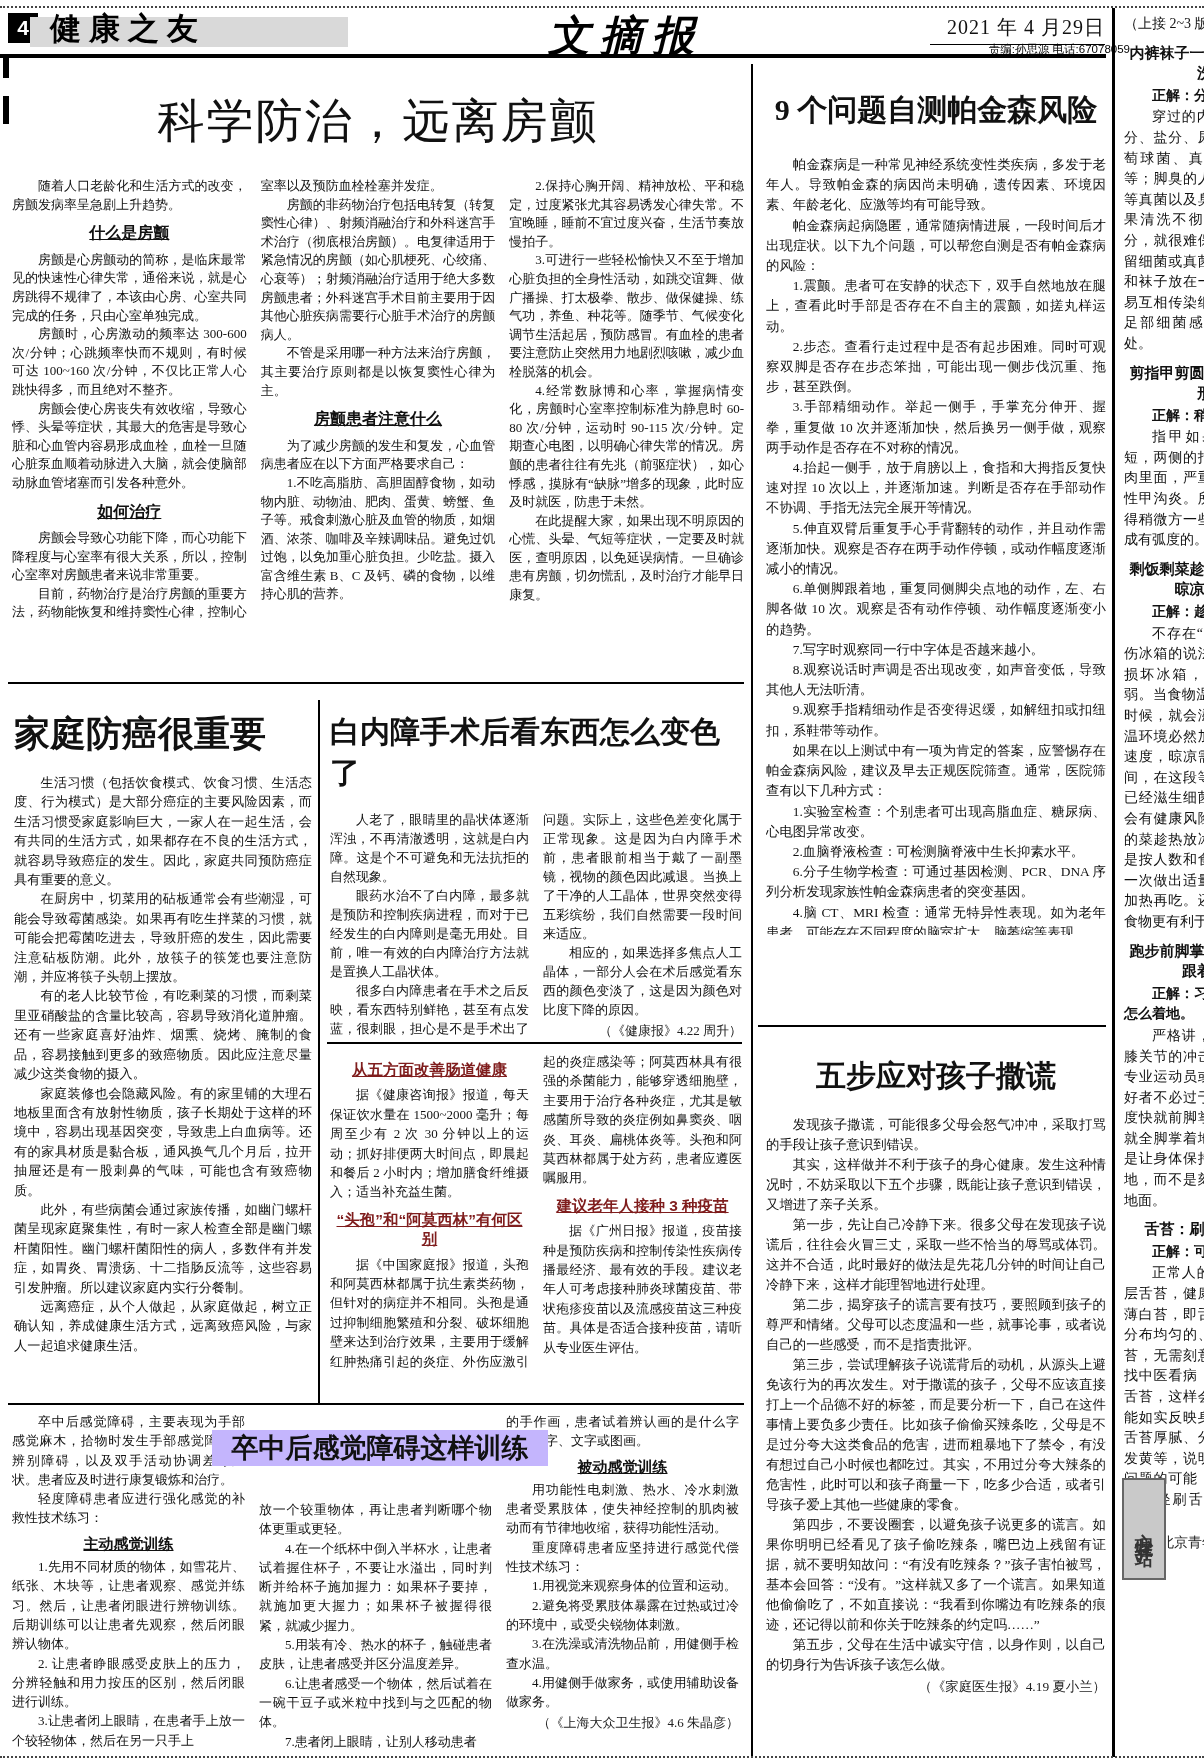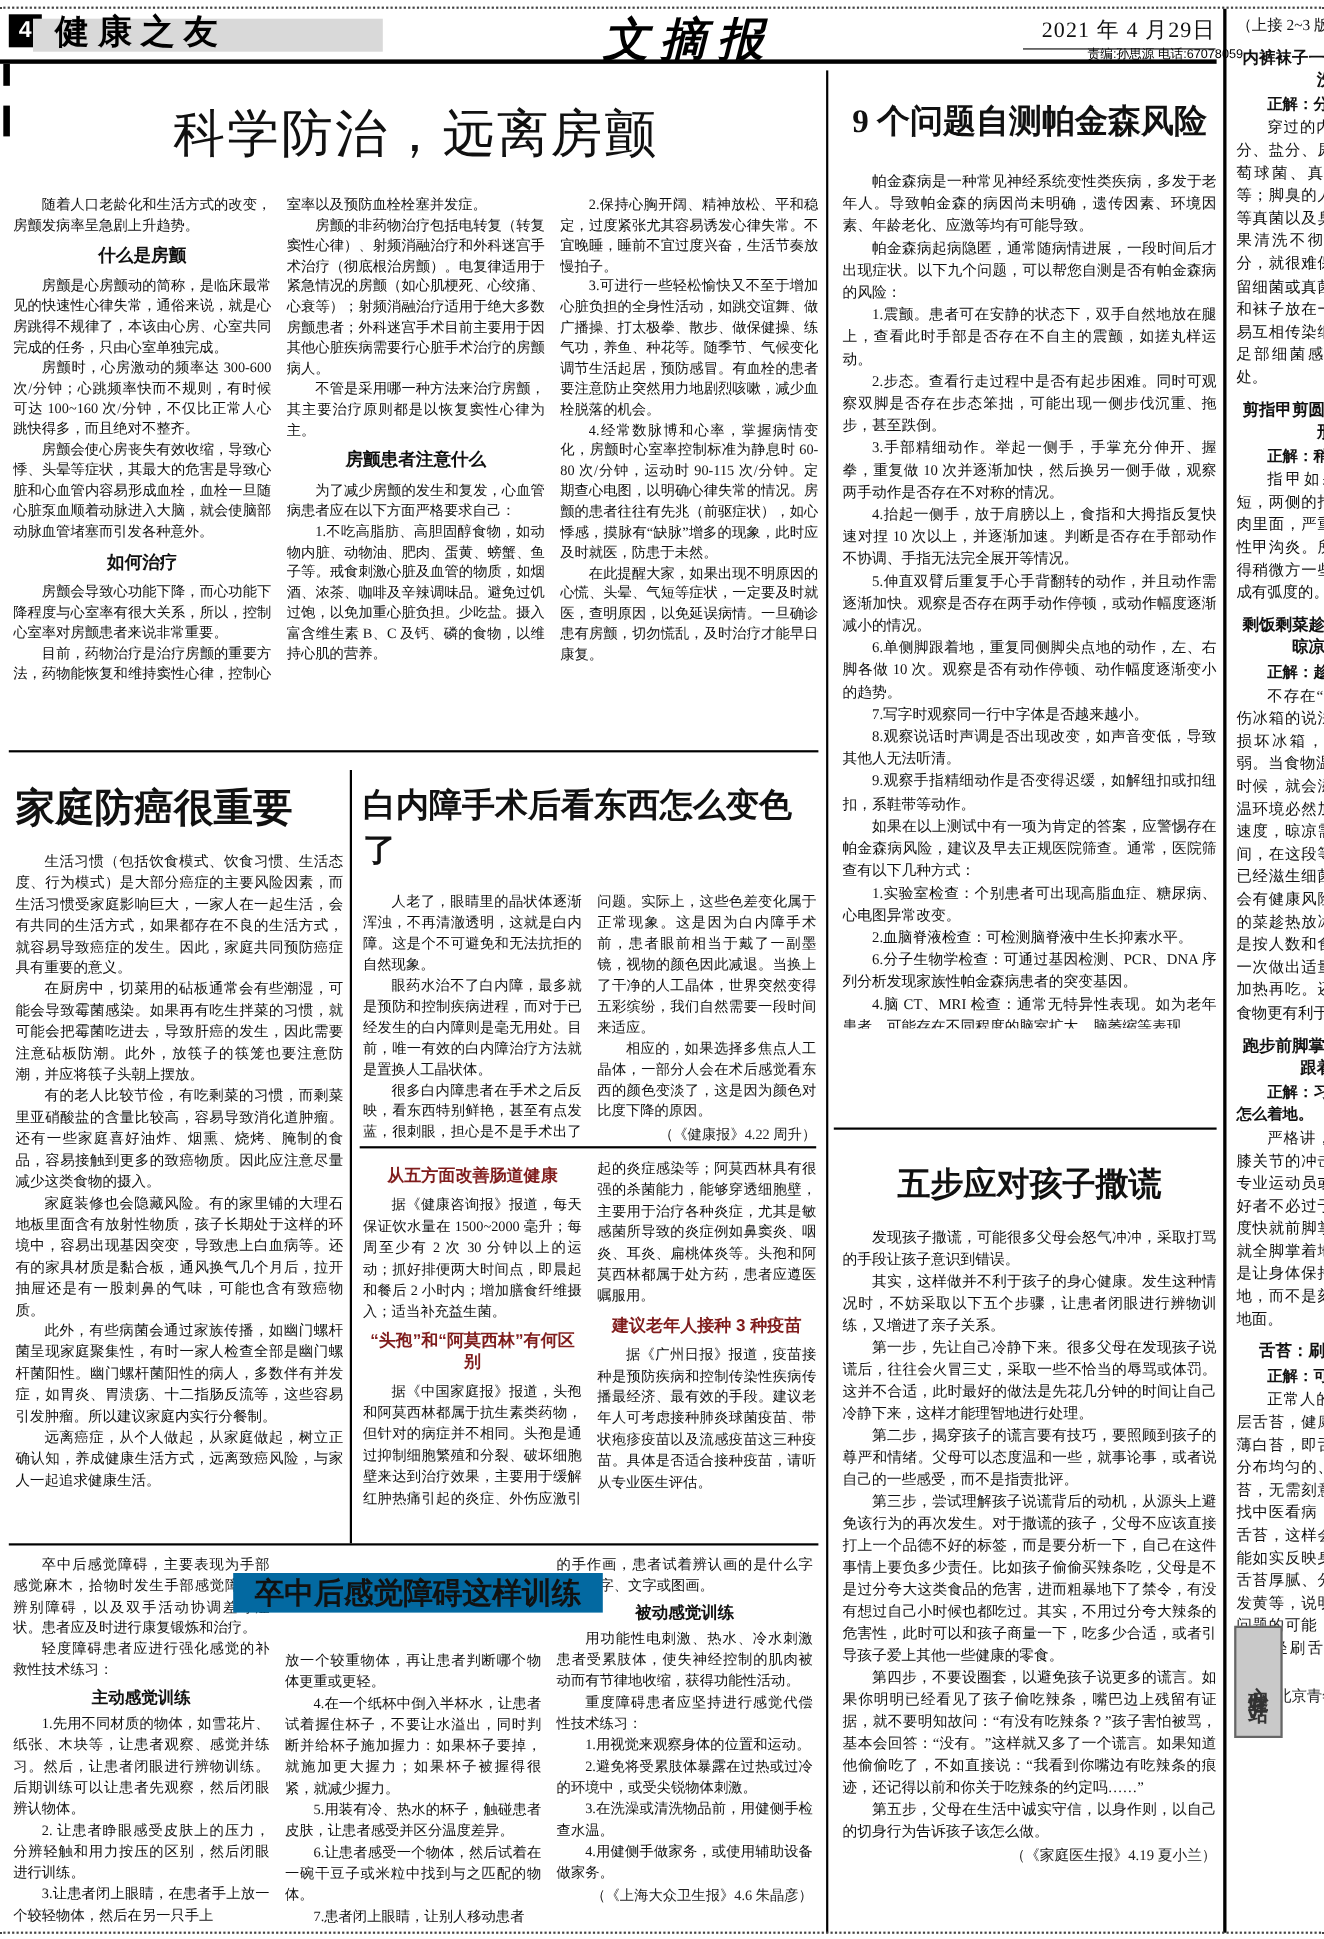--- a/index.html
+++ b/index.html
@@ -20,21 +20,21 @@
   .dateline{position:absolute;left:930px;top:14px;width:175px;text-align:right;font-size:20px;
             border-bottom:1.5px solid #000;padding-bottom:3px;letter-spacing:1px;}
   .editorline{position:absolute;left:930px;top:42px;width:200px;text-align:right;font-size:11.5px;
               font-family:"Liberation Sans",sans-serif;color:#000;}
   .tick{position:absolute;left:3px;width:6px;background:#000;}
   
   .flow p{margin:0;}
   .t-p{text-indent:2em;text-align:justify;}
   .t-pc{text-indent:0;text-align:justify;}
   .t-h{text-align:center;font-weight:bold;font-family:"Liberation Sans",sans-serif;
-       margin:6px 0 4px 0 !important;}
+       margin:6px 0 4px 0 !important;text-decoration:underline;}
   .t-hq{text-align:center;font-weight:bold;margin:8px 0 2px 0 !important;font-size:15px;}
   .t-pb{text-indent:2em;font-weight:bold;}
   .t-attr{text-align:right;margin-top:2px !important;color:#222;}
   
   .art1{position:absolute;left:12px;top:86px;width:732px;}
   .art1 h1{margin:4px 0 24px 0;text-align:center;font-size:47px;font-weight:normal;letter-spacing:2px;}
   .art1 .flow{column-count:3;column-gap:14px;height:456px;overflow:hidden;
               font-size:13px;line-height:18.6px;}
   .art1 .t-h{font-size:16px;margin:10px 0 8px 0 !important;}
   
@@ -50,21 +50,21 @@
   .digest{position:absolute;left:330px;top:1052px;width:412px;}
   .digest .flow{column-count:2;column-gap:14px;height:346px;overflow:hidden;
                 font-size:13px;line-height:19.4px;}
   .digest .t-h{font-size:15.5px;color:#7f1d1d;margin:8px 0 6px 0 !important;}
   
   .art7{position:absolute;left:12px;top:1412px;width:732px;height:346px;overflow:hidden;}
   .art7 .cols{display:flex;gap:14px;}
   .art7 .col{width:233px;font-size:13px;line-height:19.3px;}
   .art7 .col2{padding-top:88px;}
   .art7 .title{position:absolute;left:200px;top:18px;width:336px;text-align:center;
-               font-size:27px;font-weight:bold;background:#0369a1;}
+               font-size:27px;font-weight:bold;background:#c4b5fd;}
   .art7 .t-h{font-size:15px;}
   
   .art2{position:absolute;left:766px;top:84px;width:340px;}
   .art2 h2{margin:6px 0 24px 0;text-align:center;font-size:30px;font-weight:bold;}
   .art2 .flow{font-size:13.4px;line-height:20.2px;height:780px;overflow:hidden;}
   
   .art6{position:absolute;left:766px;top:1040px;width:340px;}
   .art6 h2{margin:16px 0 18px 0;text-align:center;font-size:30px;font-weight:bold;}
   .art6 .flow{font-size:13.4px;line-height:20px;height:636px;overflow:hidden;}
   
@@ -211,21 +211,21 @@
         <p class="t-p">6.分子生物学检查：可通过基因检测、PCR、DNA 序列分析发现家族性帕金森病患者的突变基因。</p>
         <p class="t-p">4.脑 CT、MRI 检查：通常无特异性表现。如为老年患者，可能存在不同程度的脑室扩大、脑萎缩等表现。</p>
       </div>
   </section>
   <div class="hline" style="top:1025px;left:758px;width:348px;height:2px"></div>
 
   <section class="art6">
     <h2>五步应对孩子撒谎</h2>
     <div class="flow">
         <p class="t-p">发现孩子撒谎，可能很多父母会怒气冲冲，采取打骂的手段让孩子意识到错误。</p>
-        <p class="t-p">其实，这样做并不利于孩子的身心健康。发生这种情况时，不妨采取以下五个步骤，让患者闭眼进行辨物训练，又增进了亲子关系。</p>
+        <p class="t-p">其实，这样做并不利于孩子的身心健康。发生这种情况时，不妨采取以下五个步骤，既能让孩子意识到错误，又增进了亲子关系。</p>
         <p class="t-p">第一步，先让自己冷静下来。很多父母在发现孩子说谎后，往往会火冒三丈，采取一些不恰当的辱骂或体罚。这并不合适，此时最好的做法是先花几分钟的时间让自己冷静下来，这样才能理智地进行处理。</p>
         <p class="t-p">第二步，揭穿孩子的谎言要有技巧，要照顾到孩子的尊严和情绪。父母可以态度温和一些，就事论事，或者说自己的一些感受，而不是指责批评。</p>
         <p class="t-p">第三步，尝试理解孩子说谎背后的动机，从源头上避免该行为的再次发生。对于撒谎的孩子，父母不应该直接打上一个品德不好的标签，而是要分析一下，自己在这件事情上要负多少责任。比如孩子偷偷买辣条吃，父母是不是过分夸大这类食品的危害，进而粗暴地下了禁令，有没有想过自己小时候也都吃过。其实，不用过分夸大辣条的危害性，此时可以和孩子商量一下，吃多少合适，或者引导孩子爱上其他一些健康的零食。</p>
         <p class="t-p">第四步，不要设圈套，以避免孩子说更多的谎言。如果你明明已经看见了孩子偷吃辣条，嘴巴边上残留有证据，就不要明知故问：“有没有吃辣条？”孩子害怕被骂，基本会回答：“没有。”这样就又多了一个谎言。如果知道他偷偷吃了，不如直接说：“我看到你嘴边有吃辣条的痕迹，还记得以前和你关于吃辣条的约定吗……”</p>
         <p class="t-p">第五步，父母在生活中诚实守信，以身作则，以自己的切身行为告诉孩子该怎么做。</p>
         <p class="t-attr">（《家庭医生报》4.19 夏小兰）</p>
       </div>
   </section>
 
   <section class="rcol">

